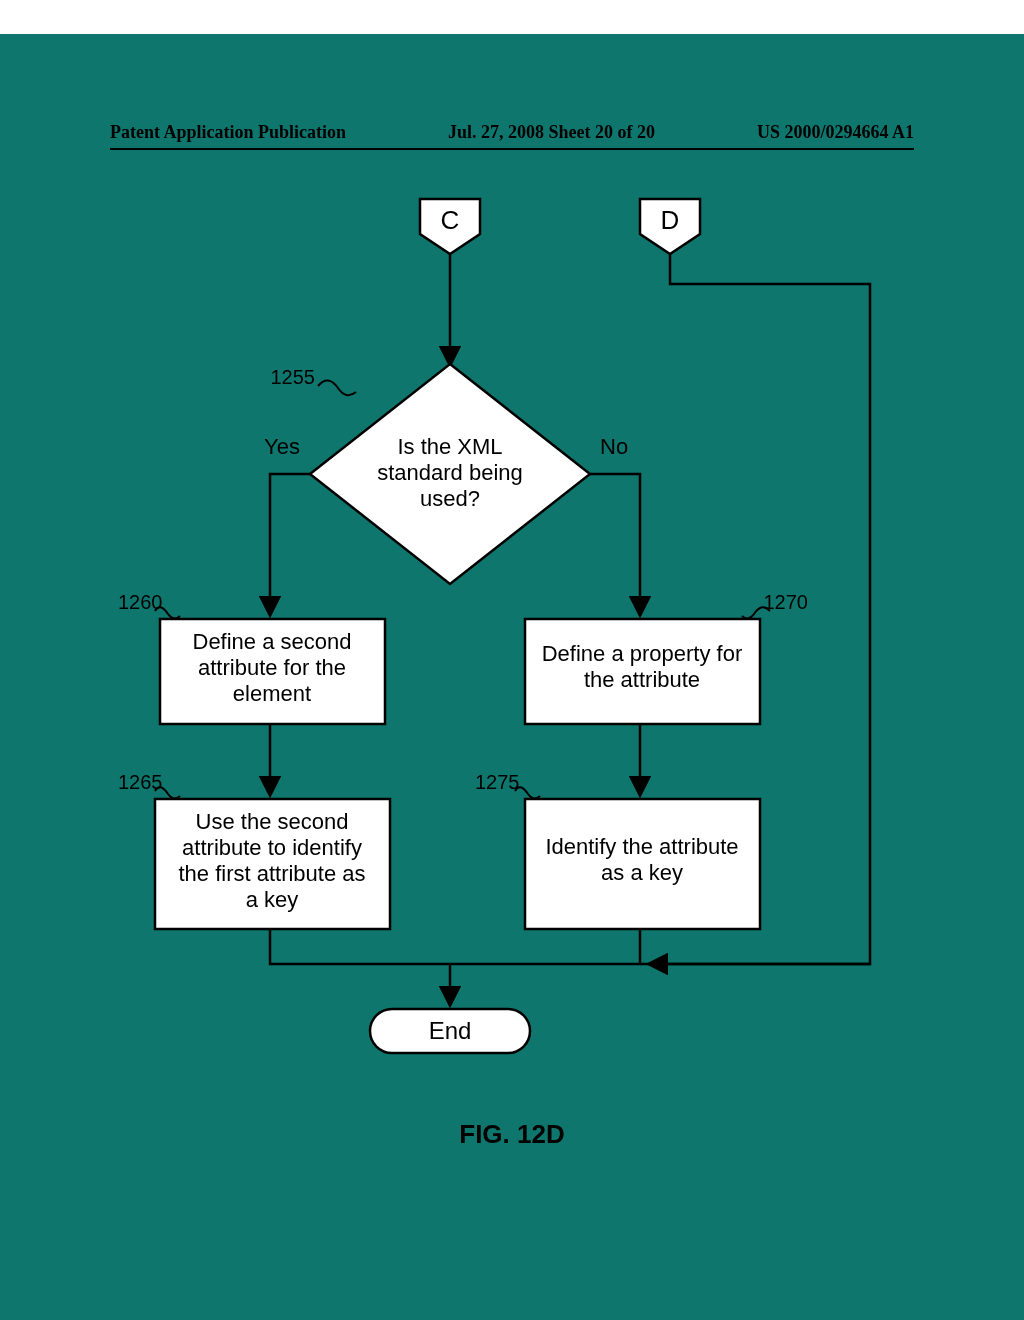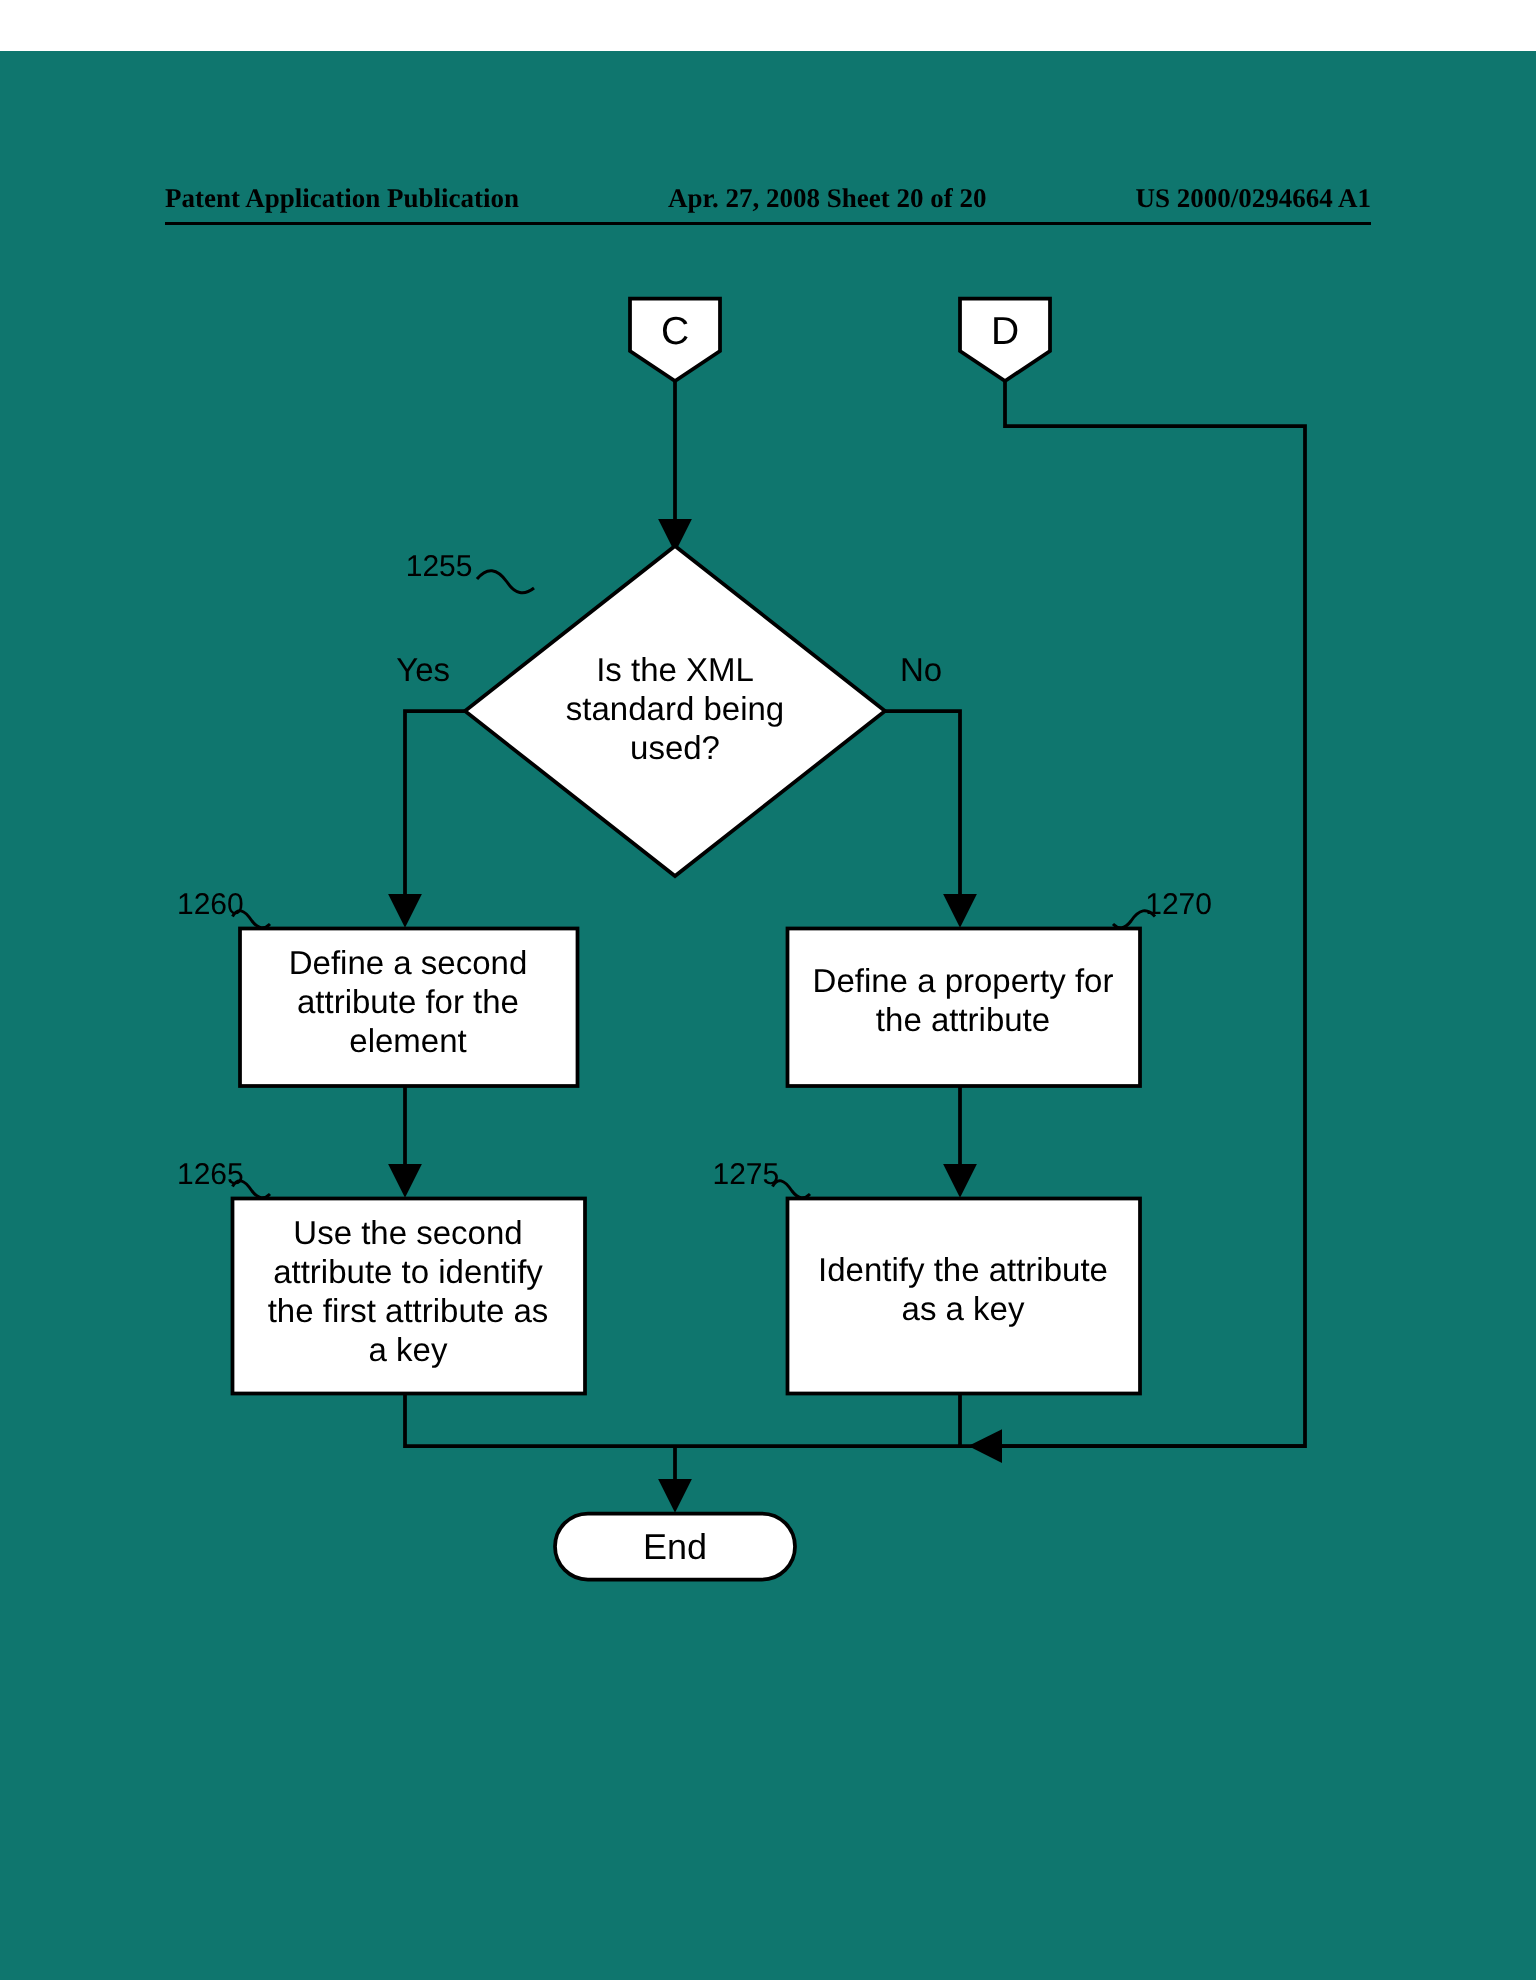--- a/index.html
+++ b/index.html
@@ -47,21 +47,21 @@
     font-family: Arial, Helvetica, sans-serif;
   }
 </style>
 </head>
 <body>
 
 <div class="page">
 
   <div class="header">
     <span>Patent Application Publication</span>
-    <span>Apr. 27, 2008  Sheet 20 of 20</span>
+    <span>Jul. 27, 2008  Sheet 20 of 20</span>
     <span>US 2000/0294664 A1</span>
   </div>
   <div class="header-rule"></div>
 
   <svg width="1024" height="960" viewBox="0 0 1024 960" style="position:absolute; top:130px; left:0;">
     <defs>
       <marker id="arrow" viewBox="0 0 10 10" refX="8" refY="5" markerWidth="9" markerHeight="9" orient="auto-start-reverse">
         <path d="M 0 0 L 10 5 L 0 10 z" fill="#000"></path>
       </marker>
     </defs>
@@ -143,13 +143,14 @@
     <line x1="870" y1="800" x2="650" y2="800" stroke="#000" stroke-width="2.5" marker-end="url(#arrow)"></line>
 
     <line x1="450" y1="800" x2="450" y2="840" stroke="#000" stroke-width="2.5" marker-end="url(#arrow)"></line>
 
     <g>
       <rect x="370" y="845" rx="22" ry="22" width="160" height="44" fill="#fff" stroke="#000" stroke-width="2.5"></rect>
       <text x="450" y="875" font-size="24" text-anchor="middle">End</text>
     </g>
   </svg>
 
+  <div class="fig-caption">FIG. 12D</div>
 </div>
 
 </body></html>

